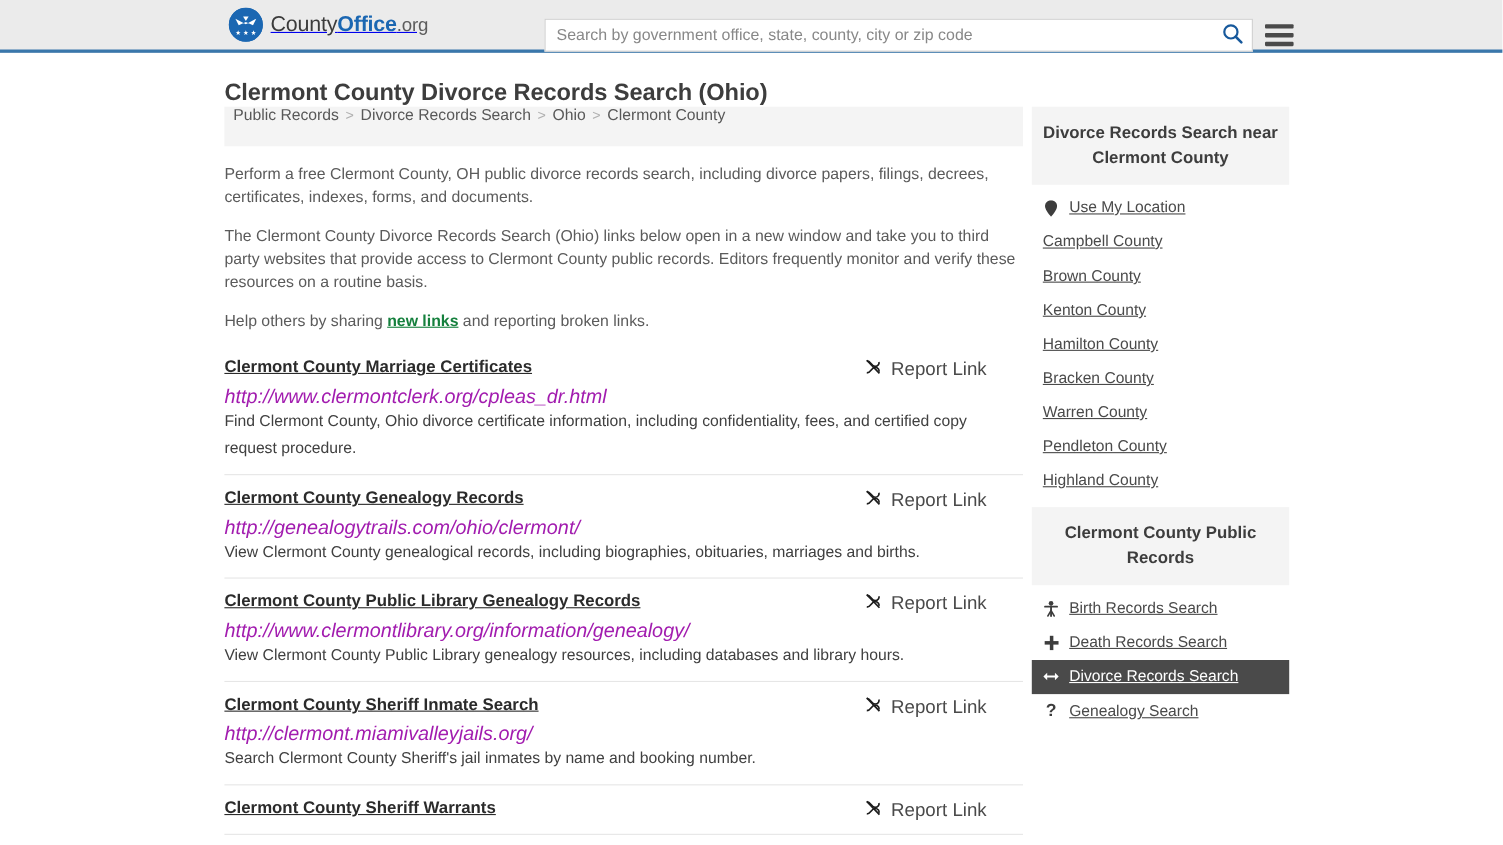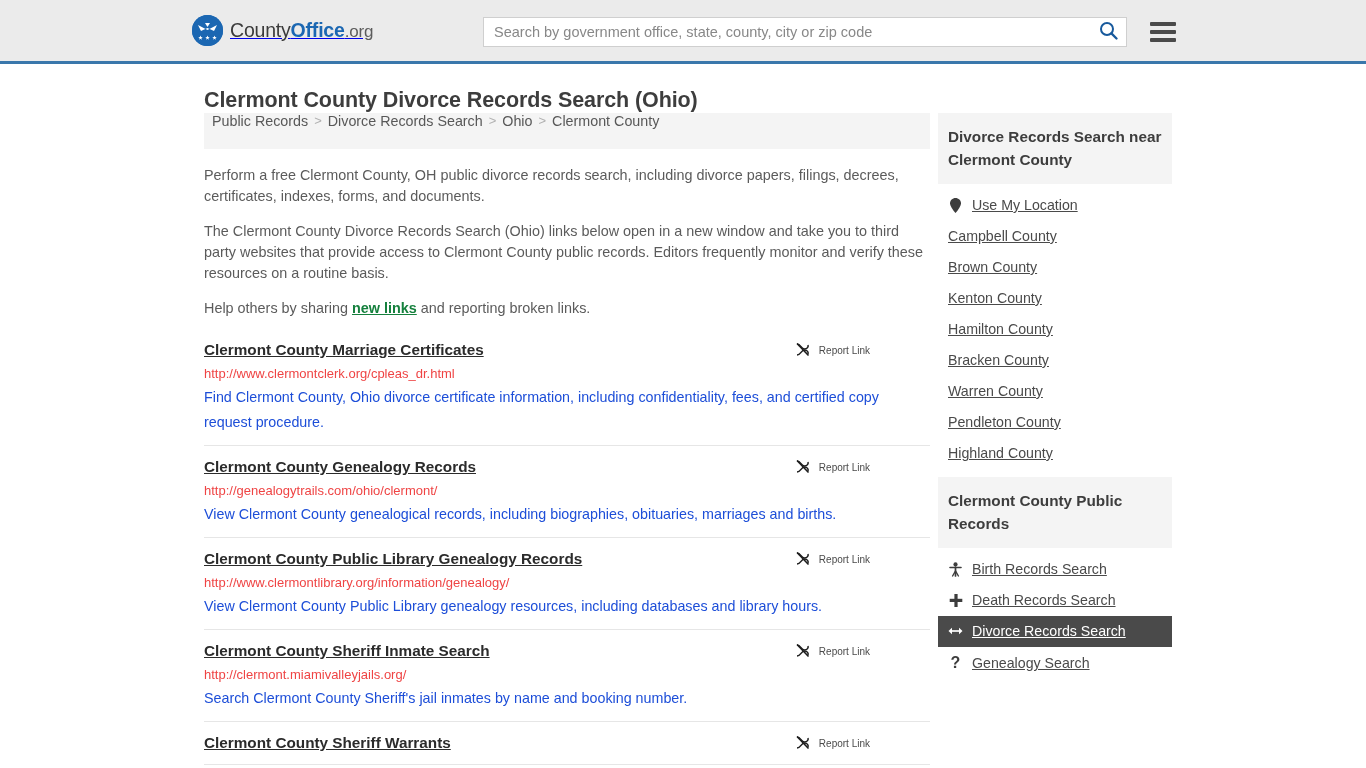--- a/index.html
+++ b/index.html
@@ -5,26 +5,27 @@
   * { box-sizing: border-box; margin: 0; padding: 0; }
   html, body {
     width: 1366px; height: 768px;
     background: #ffffff;
     font-family: "Liberation Sans", sans-serif;
     overflow: hidden;
   }
 
   
   .site-header {
-    height: 64px;
+    height: 48px;
     background: #ebebeb;
     border-bottom: 3px solid #3a77ab;
     display: flex;
     align-items: center;
     position: relative;
+    padding-left: 16px;
   }
   .brand {
     display: flex;
     align-items: center;
     margin-left: 192px;
     gap: 7px;
   }
   .brand-mark {
     width: 31px; height: 31px;
     border-radius: 50%;
@@ -38,21 +39,21 @@
     letter-spacing: -0.2px;
     color: #3b3b3b;
     white-space: nowrap;
   }
   .brand-text .b-blue { color: #1b67b2; font-weight: bold; }
   .brand-text .b-dark { color: #3b3b3b; }
   .brand-text .b-org  { color: #5c5c5c; font-size: 17px; }
 
   .search-wrap {
     position: absolute;
-    left: 483px;
+    left: 495px;
     top: 17px;
     width: 644px;
     height: 30px;
     background: #fff;
     border: 1px solid #cfcfcf;
     display: flex;
     align-items: center;
   }
   .search-input {
     flex: 1;
@@ -144,51 +145,53 @@
   .result-title {
     font-size: 15.3px;
     font-weight: bold;
     color: #2b2b2b;
     text-decoration: underline;
     line-height: 22px;
   }
   .report-link {
     display: flex; align-items: center; gap: 8px;
     color: #4a4a4a;
-    font-size: 10px;
+    font-size: 17px;
     white-space: nowrap;
     text-decoration: none;
     margin-top: 2px;
-    margin-right: 60px;
+    margin-right: 33px;
     cursor: pointer;
   }
   .result-url {
-    font-size: 13px;
-    color: #ef4444;
+    font-size: 18px;
+    color: #a21caf;
     line-height: 20px;
     margin-top: 3px;
     text-decoration: none;
     display: block;
+    font-style: italic;
   }
   .result-desc {
     font-size: 14.3px;
-    color: #1d4ed8;
+    color: #404040;
     line-height: 25px;
     margin-top: 1px;
   }
 
   
   .panel { margin-bottom: 8px; }
   .panel-head {
     background: #f4f4f4;
     padding: 12px 10px 13px 10px;
     font-size: 15.3px;
     font-weight: bold;
     color: #3d3d3d;
     line-height: 23px;
+    text-align: center;
   }
   .panel-list { padding-top: 6px; }
   .panel-item {
     display: flex;
     align-items: center;
     gap: 9px;
     padding: 7px 10px 8px 10px;
     font-size: 14.2px;
     color: #4a4a4a;
     text-decoration: none;

